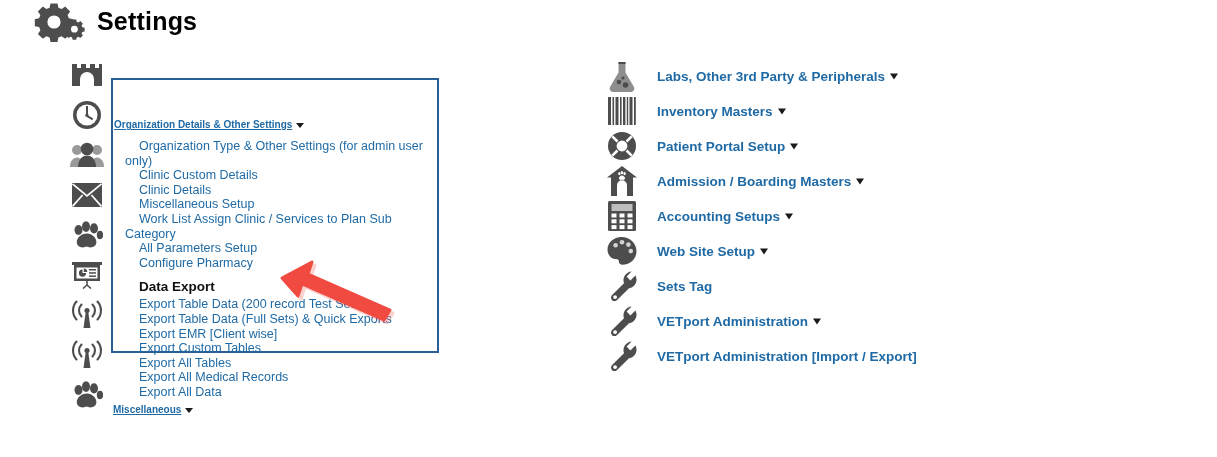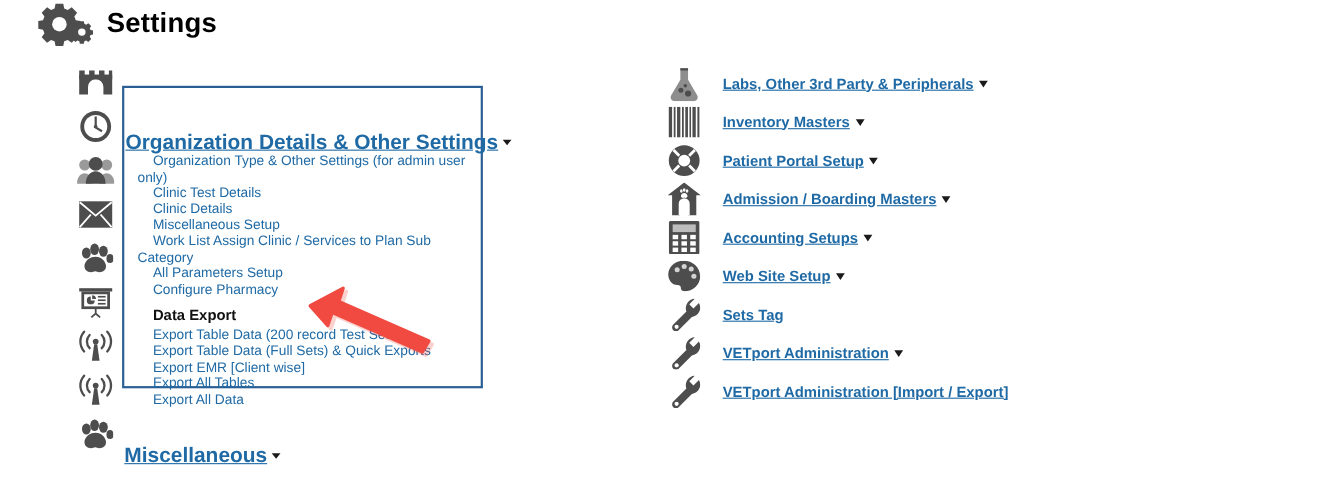--- a/index.html
+++ b/index.html
@@ -31,21 +31,21 @@
   .panel-box{
     position:absolute;left:111px;top:23px;
     width:328px;height:275px;
     border:2px solid #2a5f96;
     background:#fff;
     box-sizing:border-box;
   }
 
   .grp-link{
     position:absolute;
-    font-size:19px;font-weight:bold;color:#1f6aa5;
+    font-size:10px;font-weight:bold;color:#1f6aa5;
     text-decoration:underline;cursor:pointer;white-space:nowrap;
   }
   .grp-link .caret{
     display:inline-block;margin-left:4px;
     border-left:4px solid transparent;border-right:4px solid transparent;
     border-top:5px solid #1a1a1a;vertical-align:middle;
     text-decoration:none;
   }
   #grp-org{left:114px;top:64px;}
   #grp-misc{left:113px;top:349px;}
@@ -63,21 +63,21 @@
   }
 
   
   .right-col{position:absolute;left:595px;top:58px;width:430px;}
   .r-row{position:relative;height:35px;}
   .r-ico{position:absolute;left:5px;top:0;width:44px;height:35px;
          display:flex;align-items:center;justify-content:center;}
   .r-link{
     position:absolute;left:62px;top:50%;transform:translateY(-50%);
     font-size:13.5px;font-weight:bold;color:#1f6aa5;
-    text-decoration:underline;white-space:nowrap;cursor:pointer;
+    white-space:nowrap;cursor:pointer;
   }
   .r-link .caret{
     display:inline-block;margin-left:5px;
     border-left:4.5px solid transparent;border-right:4.5px solid transparent;
     border-top:6px solid #1a1a1a;vertical-align:middle;
   }
   .r-link.nocaret{}
 
   
   .arrow-annot{position:absolute;left:276px;top:258px;width:120px;height:72px;pointer-events:none;}
@@ -211,33 +211,35 @@
   </div>
 
   <div class="panel-box"></div>
 
   <a class="grp-link" id="grp-org">
     <span>Organization Details &amp; Other Settings</span><span class="caret"></span>
   </a>
 
   <div class="sub-list">
     <a class="sub-link wrap">Organization Type &amp; Other Settings (for admin user only)</a>
-    <a class="sub-link">Clinic Test Details</a>
+    <a class="sub-link">Clinic Custom Details</a>
     <a class="sub-link">Clinic Details</a>
     <a class="sub-link">Miscellaneous Setup</a>
     <a class="sub-link wrap">Work List Assign Clinic / Services to Plan Sub Category</a>
     <a class="sub-link">All Parameters Setup</a>
     <a class="sub-link">Configure Pharmacy</a>
 
     <div class="section-head">Data Export</div>
 
     <a class="sub-link">Export Table Data (200 record Test Sets)</a>
     <a class="sub-link">Export Table Data (Full Sets) &amp; Quick Exports</a>
     <a class="sub-link">Export EMR [Client wise]</a>
+    <a class="sub-link">Export Custom Tables</a>
     <a class="sub-link">Export All Tables</a>
+    <a class="sub-link">Export All Medical Records</a>
     <a class="sub-link">Export All Data</a>
   </div>
 
   <a class="grp-link" id="grp-misc">
     <span>Miscellaneous</span><span class="caret"></span>
   </a>
 </div>
 
 <div class="arrow-annot">
   <svg width="120" height="72" viewBox="0 0 120 72">

